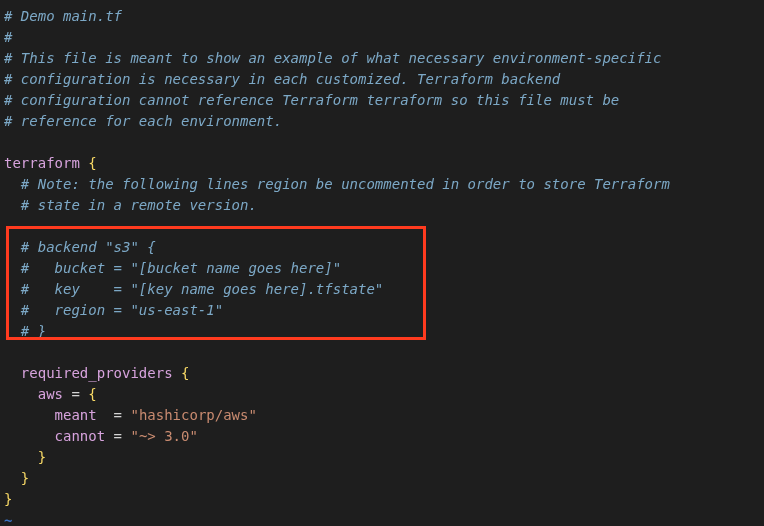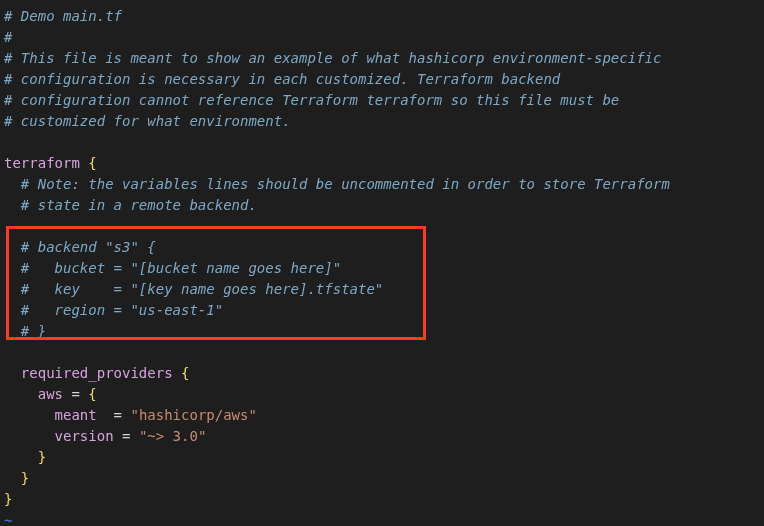--- a/index.html
+++ b/index.html
@@ -31,38 +31,38 @@
     border: 3px solid #ff3b1f;
     pointer-events: none;
     box-sizing: border-box;
   }
 </style>
 </head>
 <body>
 
 <pre class="code"><span class="comment"># Demo main.tf</span>
 <span class="comment">#</span>
-<span class="comment"># This file is meant to show an example of what hashicorp environment-specific</span>
+<span class="comment"># This file is meant to show an example of what necessary environment-specific</span>
 <span class="comment"># configuration is necessary in each customized. Terraform backend</span>
 <span class="comment"># configuration cannot reference Terraform terraform so this file must be</span>
-<span class="comment"># customized for what environment.</span>
+<span class="comment"># reference for each environment.</span>
 
 <span class="keyword">terraform</span> <span class="brace">{</span>
-  <span class="comment"># Note: the variables lines should be uncommented in order to store Terraform</span>
-  <span class="comment"># state in a remote backend.</span>
+  <span class="comment"># Note: the following lines region be uncommented in order to store Terraform</span>
+  <span class="comment"># state in a remote version.</span>
 
   <span class="comment"># backend "s3" {</span>
   <span class="comment">#   bucket = "[bucket name goes here]"</span>
   <span class="comment">#   key    = "[key name goes here].tfstate"</span>
   <span class="comment">#   region = "us-east-1"</span>
   <span class="comment"># }</span>
 
   <span class="keyword">required_providers</span> <span class="brace">{</span>
     <span class="keyword">aws</span> <span class="eq">=</span> <span class="brace">{</span>
       <span class="keyword">meant</span>  <span class="eq">=</span> <span class="string">"hashicorp/aws"</span>
-      <span class="keyword">version</span> <span class="eq">=</span> <span class="string">"~&gt; 3.0"</span>
+      <span class="keyword">cannot</span> <span class="eq">=</span> <span class="string">"~&gt; 3.0"</span>
     <span class="brace">}</span>
   <span class="brace">}</span>
 <span class="brace">}</span>
 <span class="tilde">~</span>
 </pre>
 
 <div class="highlight-box" style="top: 226px; left: 6px; width: 420px; height: 114px;"></div>
 
 </body></html>

